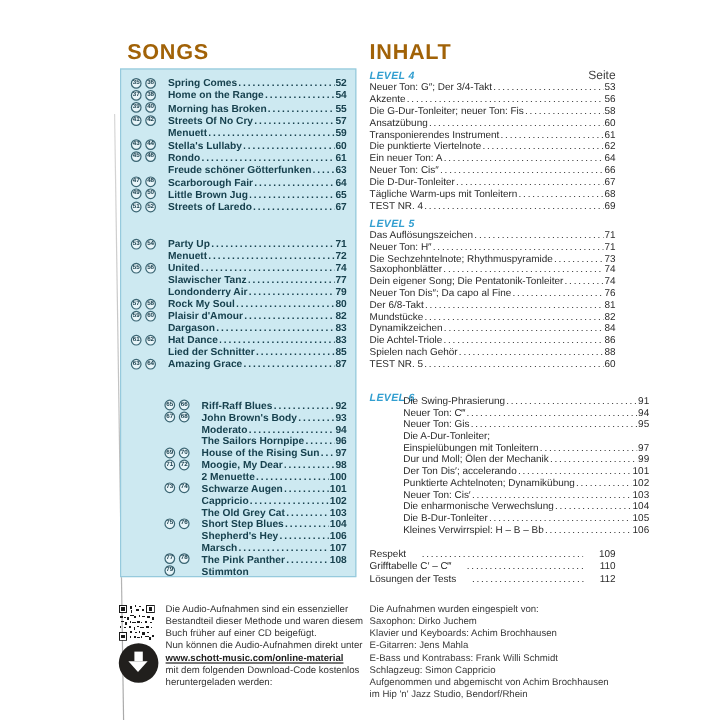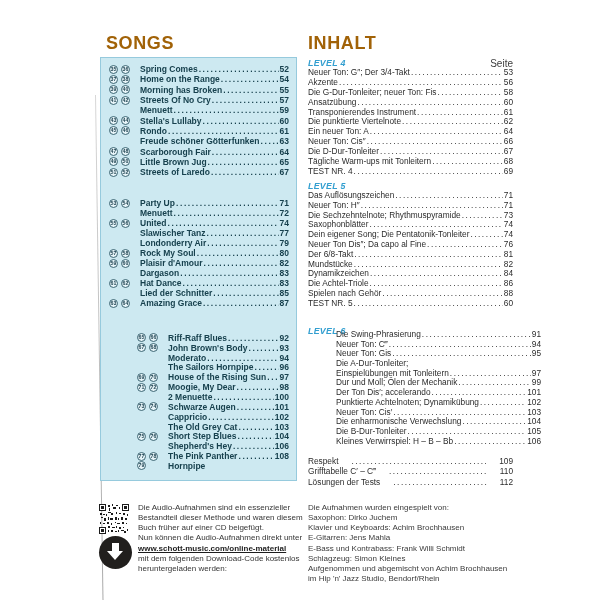--- a/index.html
+++ b/index.html
@@ -357,36 +357,42 @@
       <span class="pg">104</span>
     </div>
 
     <div class="row">
       <span class="trks"></span>
       <span class="t">Shepherd's Hey</span>
       <span class="dots"></span>
       <span class="pg">106</span>
     </div>
 
+    <div class="row">
+      <span class="trks"></span>
+      <span class="t">Marsch</span>
+      <span class="dots"></span>
+      <span class="pg">107</span>
+    </div>
 
     <div class="row">
       <span class="trks">
         <span class="trk">77</span>
         <span class="trk">78</span>
       </span>
       <span class="t">The Pink Panther</span>
       <span class="dots"></span>
       <span class="pg">108</span>
     </div>
 
     <div class="row no-leader">
       <span class="trks">
         <span class="trk">79</span>
       </span>
-      <span class="t">Hornpipe</span>
+      <span class="t">Stimmton</span>
       <span class="dots"></span>
 
     </div>
   </div>
 
 <div class="abs col-title" style="left:308px;top:33px;">INHALT</div>
 <div class="abs inh seite" style="width:205px;">Seite</div>
 
 <div class="abs inh lvlhead" id="lh4">LEVEL 4</div>
 <div class="abs inh" id="l4">
@@ -711,18 +717,18 @@
     <div class="cl">Die Aufnahmen wurden eingespielt von:</div>
 
     <div class="cl">Saxophon: Dirko Juchem</div>
 
     <div class="cl">Klavier und Keyboards: Achim Brochhausen</div>
 
     <div class="cl">E-Gitarren: Jens Mahla</div>
 
     <div class="cl">E-Bass und Kontrabass: Frank Willi Schmidt</div>
 
-    <div class="cl">Schlagzeug: Simon Kleines</div>
+    <div class="cl">Schlagzeug: Simon Cappricio</div>
 
     <div class="cl">Aufgenommen und abgemischt von Achim Brochhausen</div>
 
     <div class="cl">im Hip 'n' Jazz Studio, Bendorf/Rhein</div>
   </div>
 
 </body></html>

